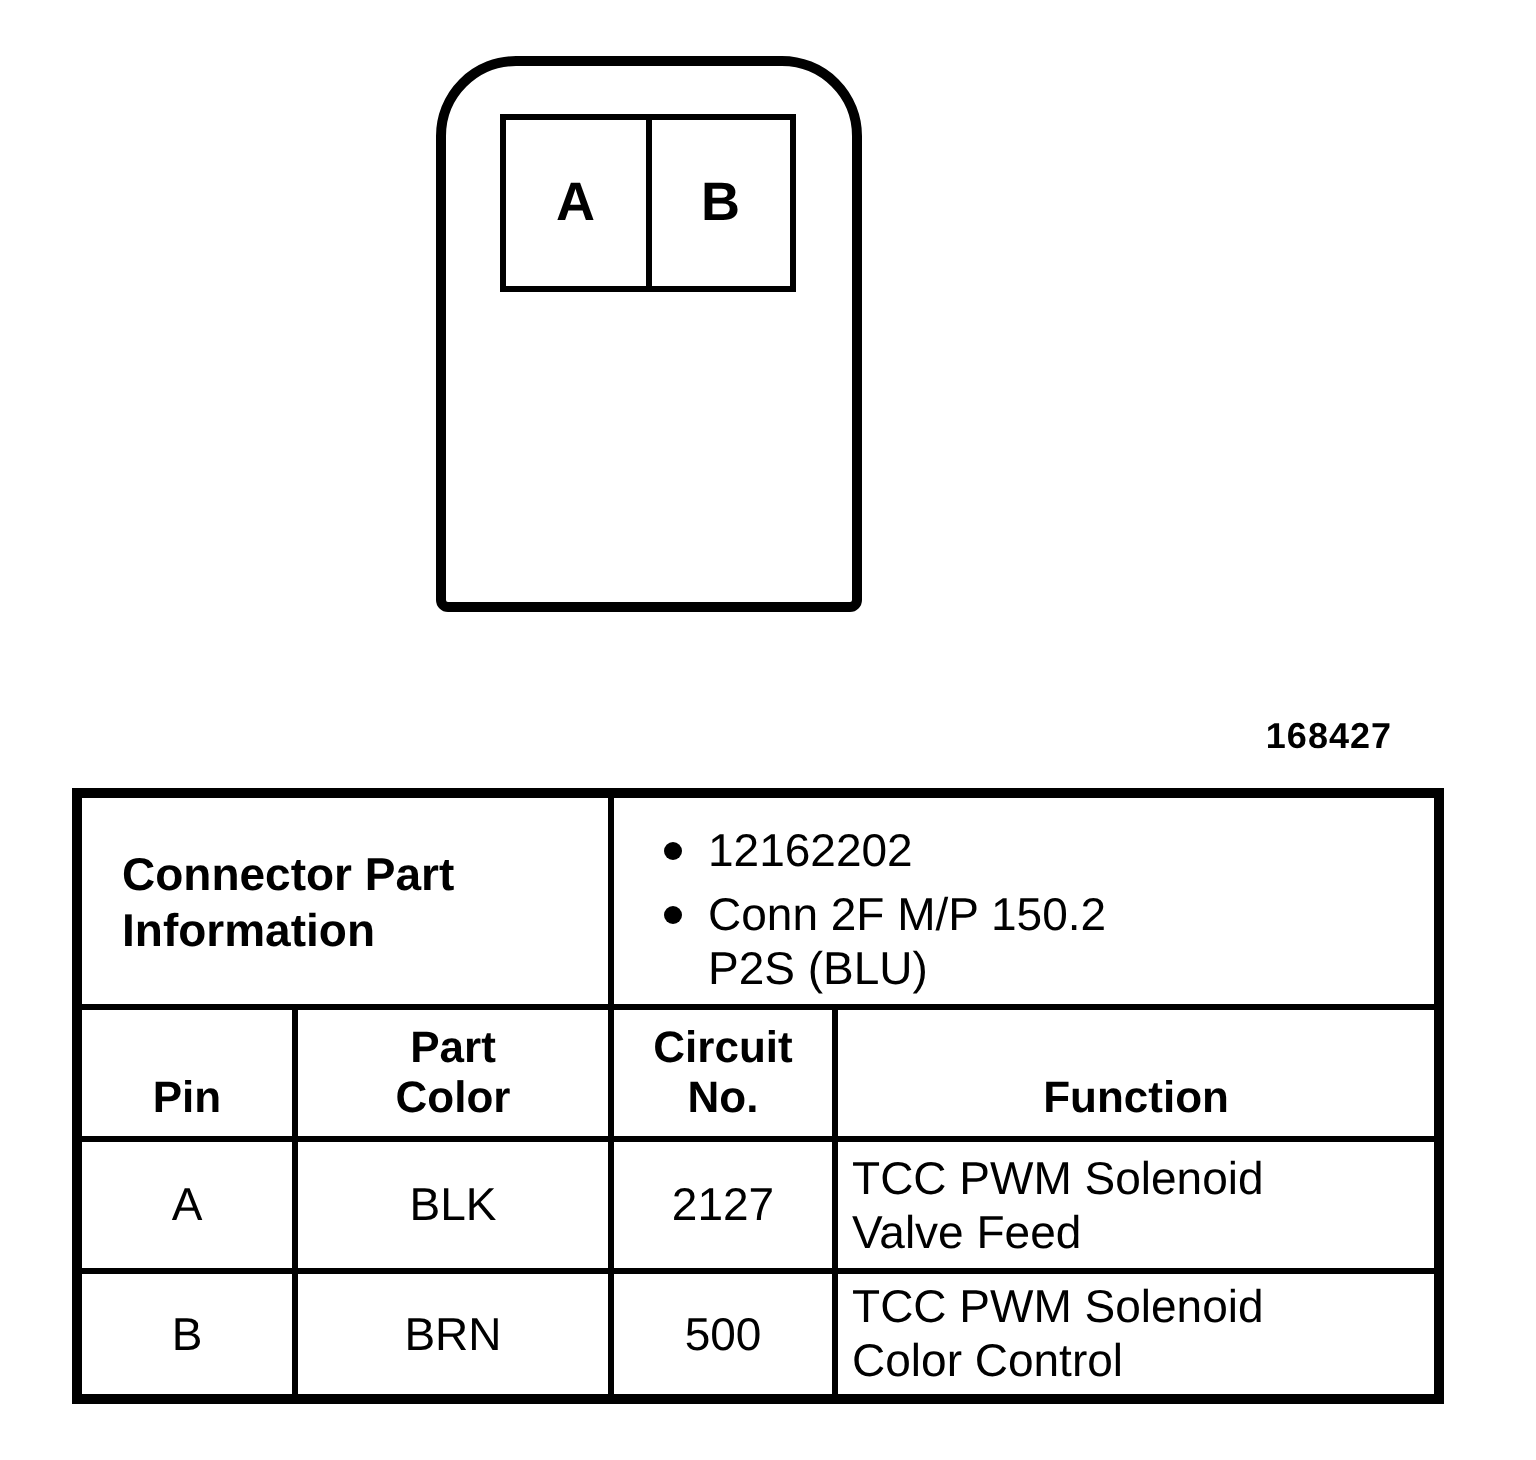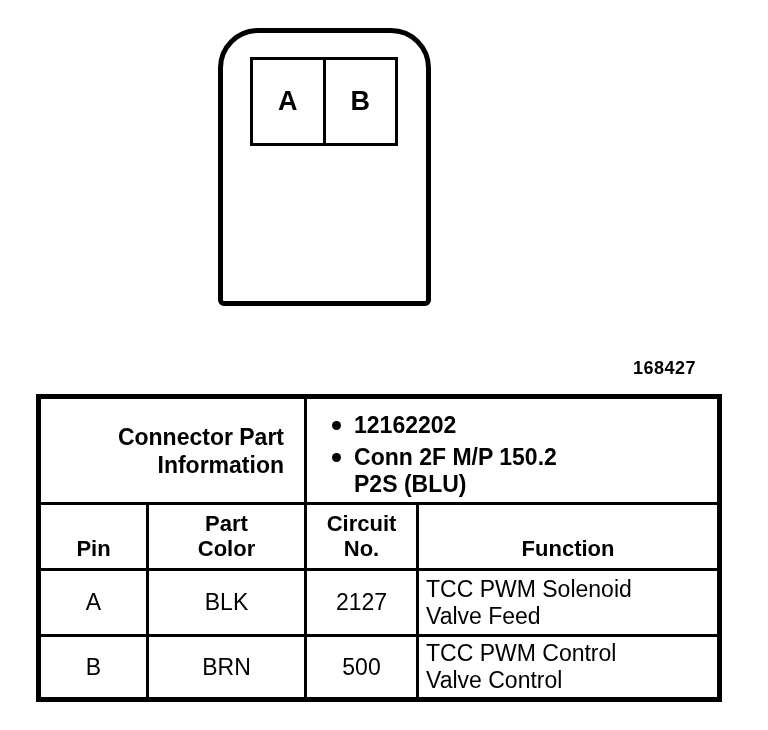--- a/index.html
+++ b/index.html
@@ -65,33 +65,33 @@
     border: 3px solid #000;
     padding: 0;
     background: #fff;
   }
   tr.r1 { height: 104px; }
   tr.r2 { height: 66px; }
   tr.r3 { height: 66px; }
   tr.r4 { height: 64px; }
 
   td.info-cell {
-    text-align: right;
+    text-align: left;
     vertical-align: middle;
     font-weight: bold;
     font-size: 23px;
     line-height: 28px;
     padding: 0 20px;
   }
   td.bullets-cell { vertical-align: top; padding: 8px 4px 4px 20px; }
   ul.bullet-list { list-style: none; margin: 0; padding: 0; }
   .bullet-list li {
     position: relative;
     padding-left: 27px;
-    font-weight: bold;
+    font-weight: normal;
     font-size: 23px;
     line-height: 27px;
     margin-top: 5px;
     max-width: 256px;
   }
   .bullet-list li::before {
     content: "";
     position: absolute;
     left: 5px; top: 9px;
     width: 9px; height: 9px;
@@ -175,17 +175,17 @@
       <td class="val-cell">2127</td>
       <td class="func-cell">
         <span class="func-text">TCC PWM Solenoid Valve Feed</span>
       </td>
     </tr>
     <tr class="r4">
       <td class="val-cell">B</td>
       <td class="val-cell">BRN</td>
       <td class="val-cell">500</td>
       <td class="func-cell">
-        <span class="func-text">TCC PWM Control Valve Control</span>
+        <span class="func-text">TCC PWM Solenoid Color Control</span>
       </td>
     </tr>
   </tbody>
 </table>
 
 </body></html>

